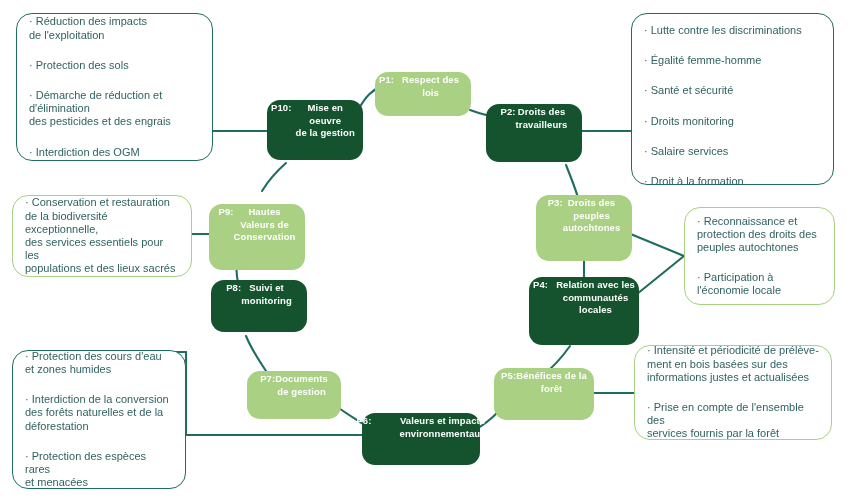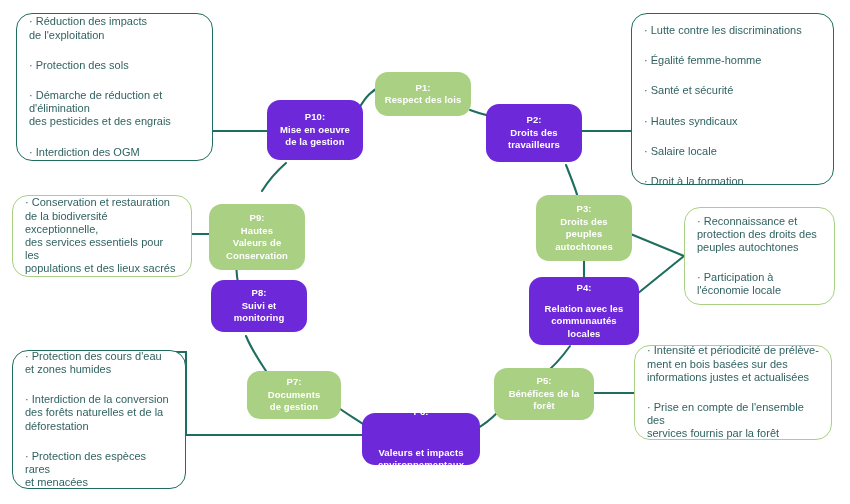--- a/index.html
+++ b/index.html
@@ -13,31 +13,31 @@
   }
   #canvas{position:absolute;left:0;top:0;width:850px;height:504px;}
 
   
   #wires{position:absolute;left:0;top:0;width:850px;height:504px;z-index:1;}
 
   
   .node{
     position:absolute;z-index:3;
     box-sizing:border-box;
-    display:flex;flex-direction:column;
-    align-items:center;justify-content:center;
+    display:flex;flex-direction:row;
+    align-items:flex-start;justify-content:center;
     text-align:center;
     color:#ffffff;
     font-size:9.5px;
     line-height:12.5px;
     font-weight:700;
     letter-spacing:.1px;
     padding:2px 4px;
   }
-  .node.dark{background:#6d28d9;border-radius:13px;}
+  .node.dark{background:#14532d;border-radius:13px;}
   .node.light{background:#a9d083;border-radius:13px;}
   .node .lbl{display:block;white-space:pre-line;}
 
   
   .callout{
     position:absolute;z-index:3;
     box-sizing:border-box;
     background:#ffffff;
     border:1.6px solid #1f6d5e;
     border-radius:16px;
@@ -151,22 +151,22 @@
     <span class="bullet">· Protection des sols</span>
     <span class="bullet">· Démarche de réduction et d'élimination
 des pesticides et des engrais</span>
     <span class="bullet">· Interdiction des OGM</span>
   </div>
 
   <div class="callout" style="left:631px;top:13px;width:203px;height:172px;justify-content:space-between;">
     <span class="bullet">· Lutte contre les discriminations</span>
     <span class="bullet">· Égalité femme-homme</span>
     <span class="bullet">· Santé et sécurité</span>
-    <span class="bullet">· Hautes syndicaux</span>
-    <span class="bullet">· Salaire locale</span>
+    <span class="bullet">· Droits monitoring</span>
+    <span class="bullet">· Salaire services</span>
     <span class="bullet">· Droit à la formation</span>
   </div>
 
   <div class="callout lightborder" style="left:12px;top:195px;width:180px;height:82px;">
     <span class="bullet">· Conservation et restauration
 de la biodiversité exceptionnelle,
 des services essentiels pour les
 populations et des lieux sacrés</span>
   </div>
 

